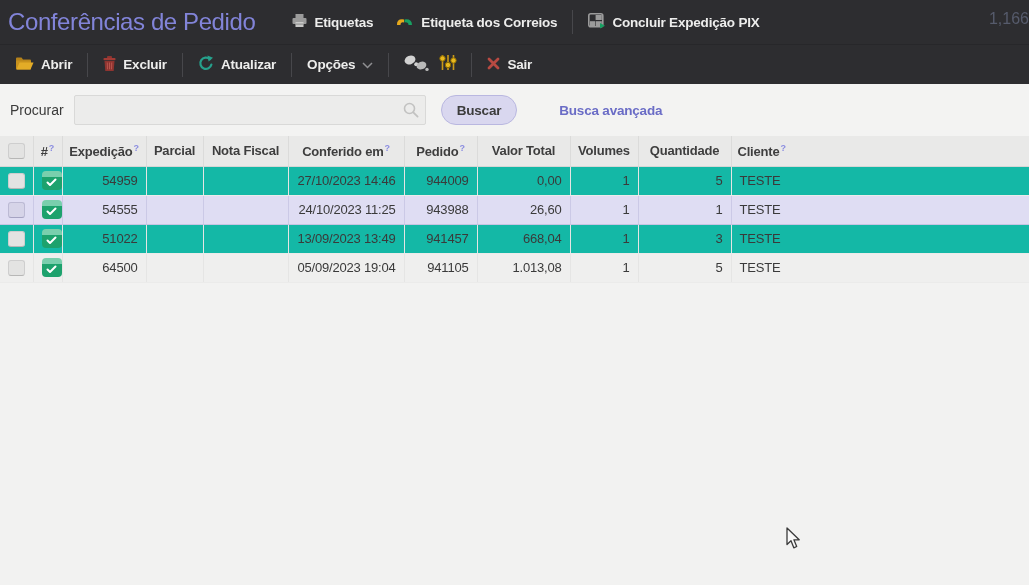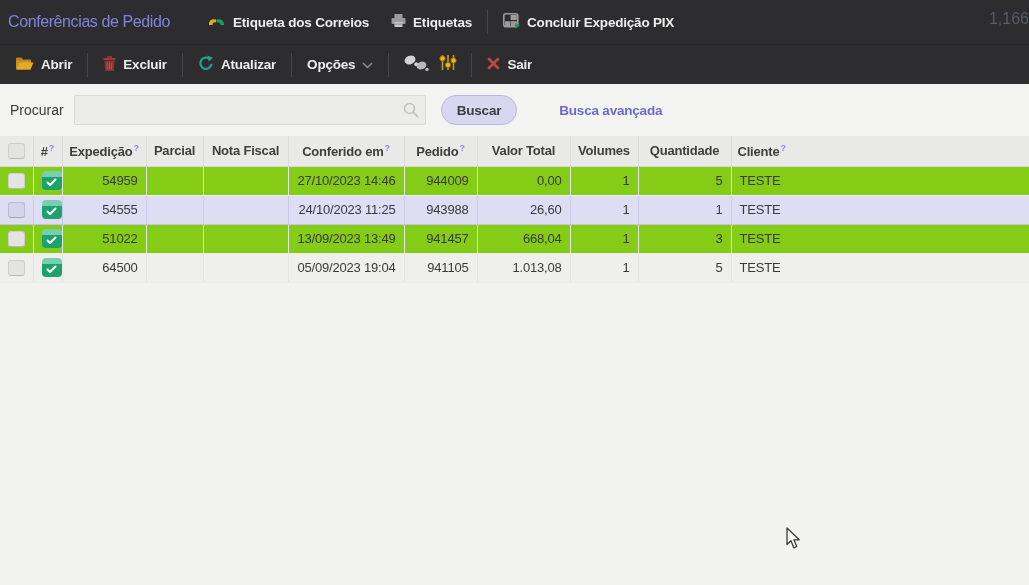--- a/index.html
+++ b/index.html
@@ -15,21 +15,21 @@
   .titlebar {
     height: 44px;
     background: var(--titlebar_bg, #2d2d30);
     display: flex;
     align-items: center;
     padding: 0 8px;
     position: relative;
   }
   .app-title {
     color: var(--title, #8284d9);
-    font-size: 16px;
+    font-size: 24px;
     letter-spacing: -0.4px;
     white-space: nowrap;
   }
   .tb-actions { display: flex; align-items: center; margin-left: 26px; }
   .bar-btn {
     display: flex; align-items: center; gap: 7px;
     color: #ededec; font-weight: bold; font-size: 13.5px;
     letter-spacing: -0.2px;
     padding: 6px 11px; cursor: pointer; white-space: nowrap;
   }
@@ -97,21 +97,21 @@
     border-bottom: 1px solid #d6d6d5;
     padding: 0 6px;
     white-space: nowrap; overflow: hidden;
   }
   th:last-child { border-right: none; }
   sup.help { color: #8a8ce0; font-size: 9px; font-weight: bold; margin-left: 1px; }
   td {
     height: 29px;
     font-size: 13px; color: #3a3a3a;
     letter-spacing: -0.2px;
-    background: #84cc16;
+    background: #14b8a6;
     border-right: 1px solid #e5e5e4;
     border-bottom: 1px solid #ebebea;
     padding: 0 8px;
     white-space: nowrap; overflow: hidden;
   }
   td:last-child { border-right: none; }
   tr.alt td { background: #efefee; }
   tr.selected td {
     background: var(--selected_row, #dfddf3);
     border-right-color: #cbc9e6;
@@ -145,39 +145,39 @@
   .status-ic svg { margin-top: 3px; }
 
   .mouse-cursor { position: absolute; left: 786px; top: 527px; pointer-events: none; }
 </style>
 </head>
 <body>
 
 <div class="titlebar">
   <div class="app-title">Conferências de Pedido</div>
   <div class="tb-actions">
-    <div class="bar-btn">
-      <span>
-        <svg width="19" height="15" viewBox="0 0 19 15">
-          <path d="M2 12 Q1.5 5.5 9 6.5 L9 9.5 Q5.5 8.8 5.5 12 Z" fill="#e6a91c"></path>
-          <path d="M9.5 6.4 Q17 5.5 17 12 L13.5 12 Q13.5 8.8 9.5 9.4 Z" fill="#18a062"></path>
-        </svg>
-      </span>
-      <span>Etiqueta dos Correios</span>
-    </div>
     <div class="bar-btn">
       <span>
         <svg width="15" height="15" viewBox="0 0 15 15">
           <rect x="3.5" y="1" width="8" height="4" fill="#9b9b9b"></rect>
           <rect x="0.5" y="5" width="14" height="6" rx="1" fill="#9b9b9b"></rect>
           <rect x="3.5" y="9" width="8" height="5" fill="#c9c9c8"></rect>
           <rect x="3.5" y="10.6" width="8" height="1" fill="#8a8a8a"></rect>
         </svg>
       </span>
       <span>Etiquetas</span>
+    </div>
+    <div class="bar-btn">
+      <span>
+        <svg width="19" height="15" viewBox="0 0 19 15">
+          <path d="M2 12 Q1.5 5.5 9 6.5 L9 9.5 Q5.5 8.8 5.5 12 Z" fill="#e6a91c"></path>
+          <path d="M9.5 6.4 Q17 5.5 17 12 L13.5 12 Q13.5 8.8 9.5 9.4 Z" fill="#18a062"></path>
+        </svg>
+      </span>
+      <span>Etiqueta dos Correios</span>
     </div>
     <div class="bar-sep"></div>
     <div class="bar-btn">
       <span>
         <svg width="17" height="16" viewBox="0 0 17 16">
           <rect x="0.8" y="0.8" width="14" height="13" rx="2" fill="none" stroke="#9b9b9b" stroke-width="1.6"></rect>
           <rect x="7.6" y="2" width="6.2" height="5" fill="#9b9b9b"></rect>
           <rect x="2" y="8.2" width="5" height="4.8" fill="#9b9b9b"></rect>
           <rect x="7.6" y="8.2" width="6.2" height="4.8" fill="#9b9b9b"></rect>
           <path d="M12 10 L17 12.8 L12 15.6 Z" fill="#18a062"></path>

